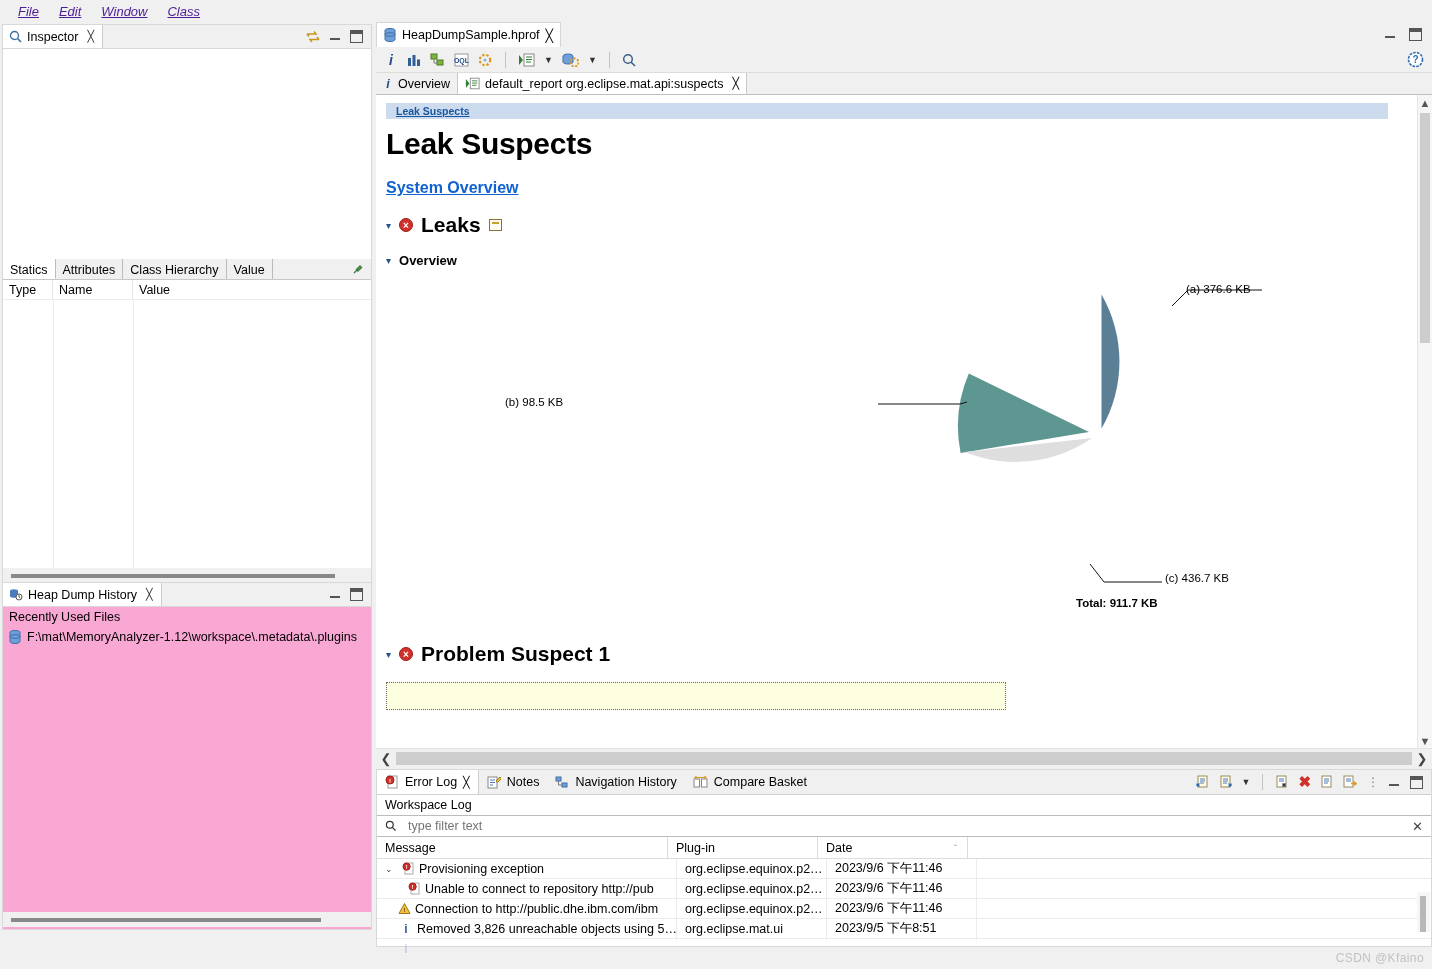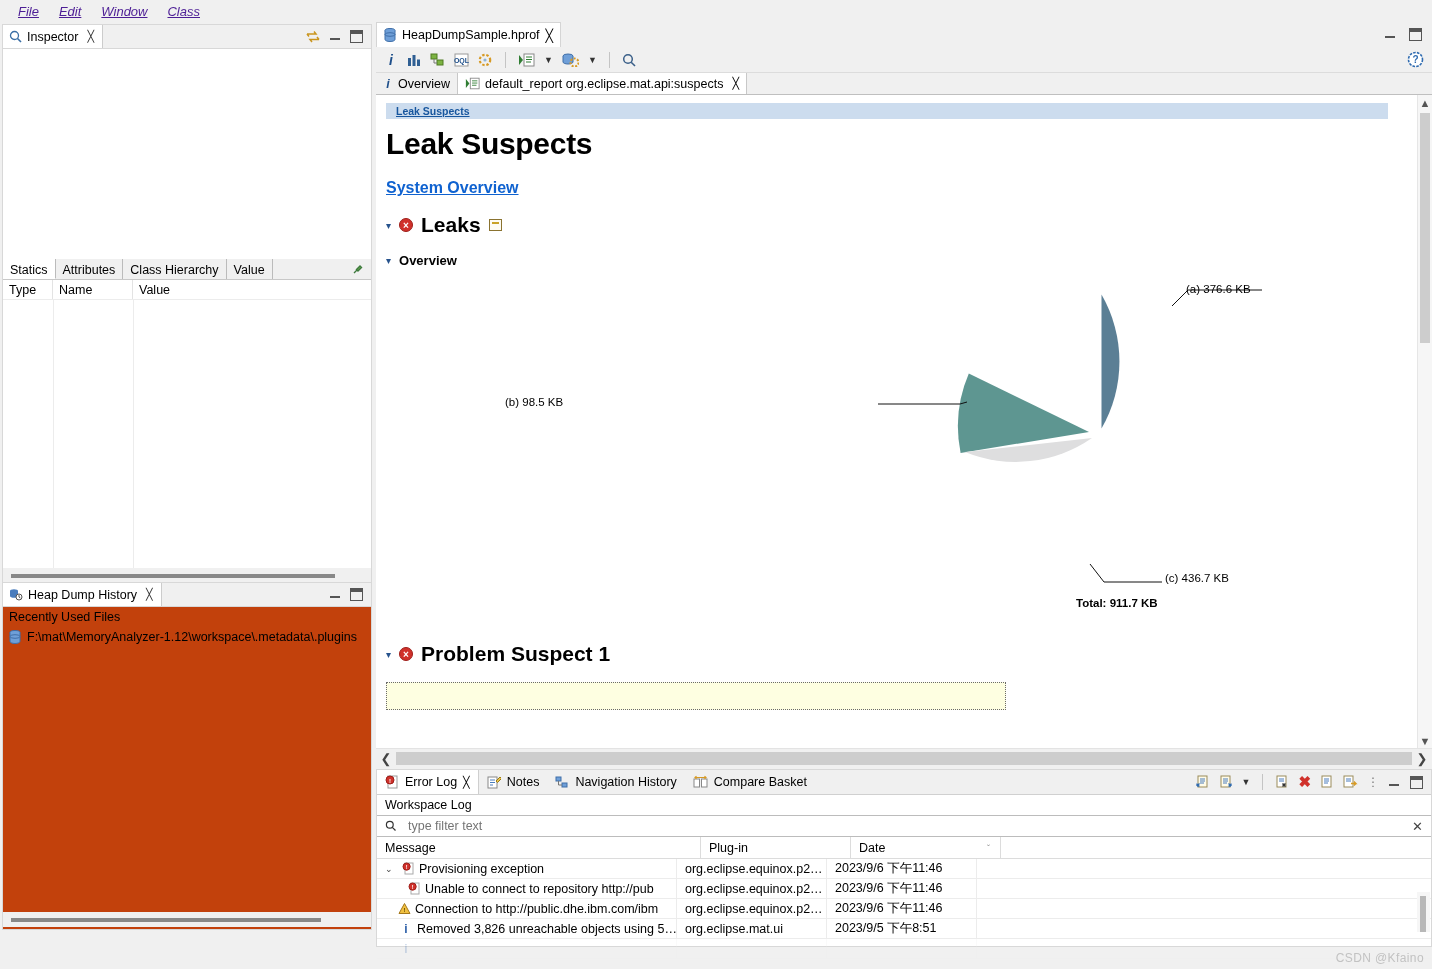--- a/index.html
+++ b/index.html
@@ -87,21 +87,21 @@
 
   .hscroll-track {
     height: 15px; background: #f0f0f0; display: flex; align-items: center;
     padding: 0 8px;
   }
   .hscroll-thumb { height: 4px; background: #888; border-radius: 0; }
 
   
   .heapdump {
     position: absolute; left: 2px; top: 560px; width: 370px; height: 348px;
-    background: #c2410c; border: 1px solid #d8d8d8;
+    background: #f9a8d4; border: 1px solid #d8d8d8;
   }
   .hd-list { padding: 0; font-size: 12.5px; }
   .hd-row { padding: 3px 6px; display: flex; align-items: center; gap: 6px; white-space: nowrap; }
 
   
   .editor-col {
     position: absolute; left: 376px; top: 22px; width: 1056px; height: 745px;
     background: #0f172a;
   }
   .editor-tabbar {
@@ -639,21 +639,21 @@
         <svg width="12" height="12" viewBox="0 0 12 12">
             <circle cx="4.8" cy="4.8" r="3.4" fill="none" stroke="#333" stroke-width="1.2"></circle>
             <line x1="7.3" y1="7.3" x2="10.5" y2="10.5" stroke="#333" stroke-width="1.2"></line>
           </svg>
       </span>
       <input class="ph" style="border: none; outline: none; width: 700px; font-family: &quot;Liberation Sans&quot;, sans-serif; font-size: 12.5px; background: transparent;" placeholder="type filter text">
       <span class="clearX">✕</span>
     </div>
 
     <div class="log-head">
-      <div class="ch" style="width:324px">Message</div>
+      <div class="ch" style="width:291px">Message</div>
       <div class="ch" style="width:150px">Plug-in</div>
       <div class="ch" style="width:150px">
         <span>Date</span>
         <span class="sort-caret">ˇ</span>
       </div>
       <div class="ch" style="flex:1;border-right:none"></div>
     </div>
 
     <div>
       <div class="log-row">

